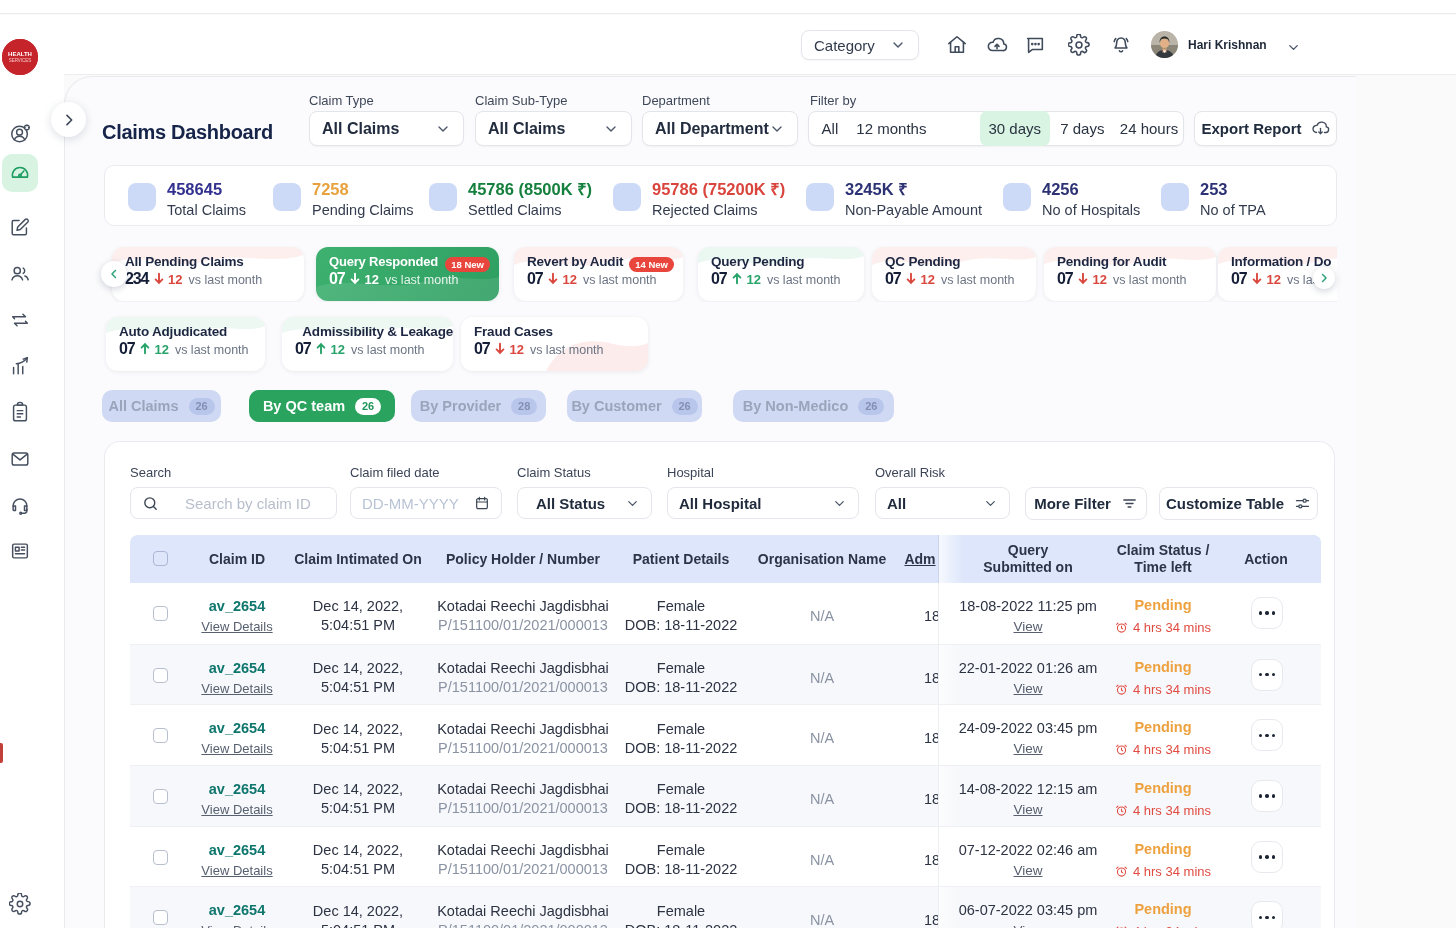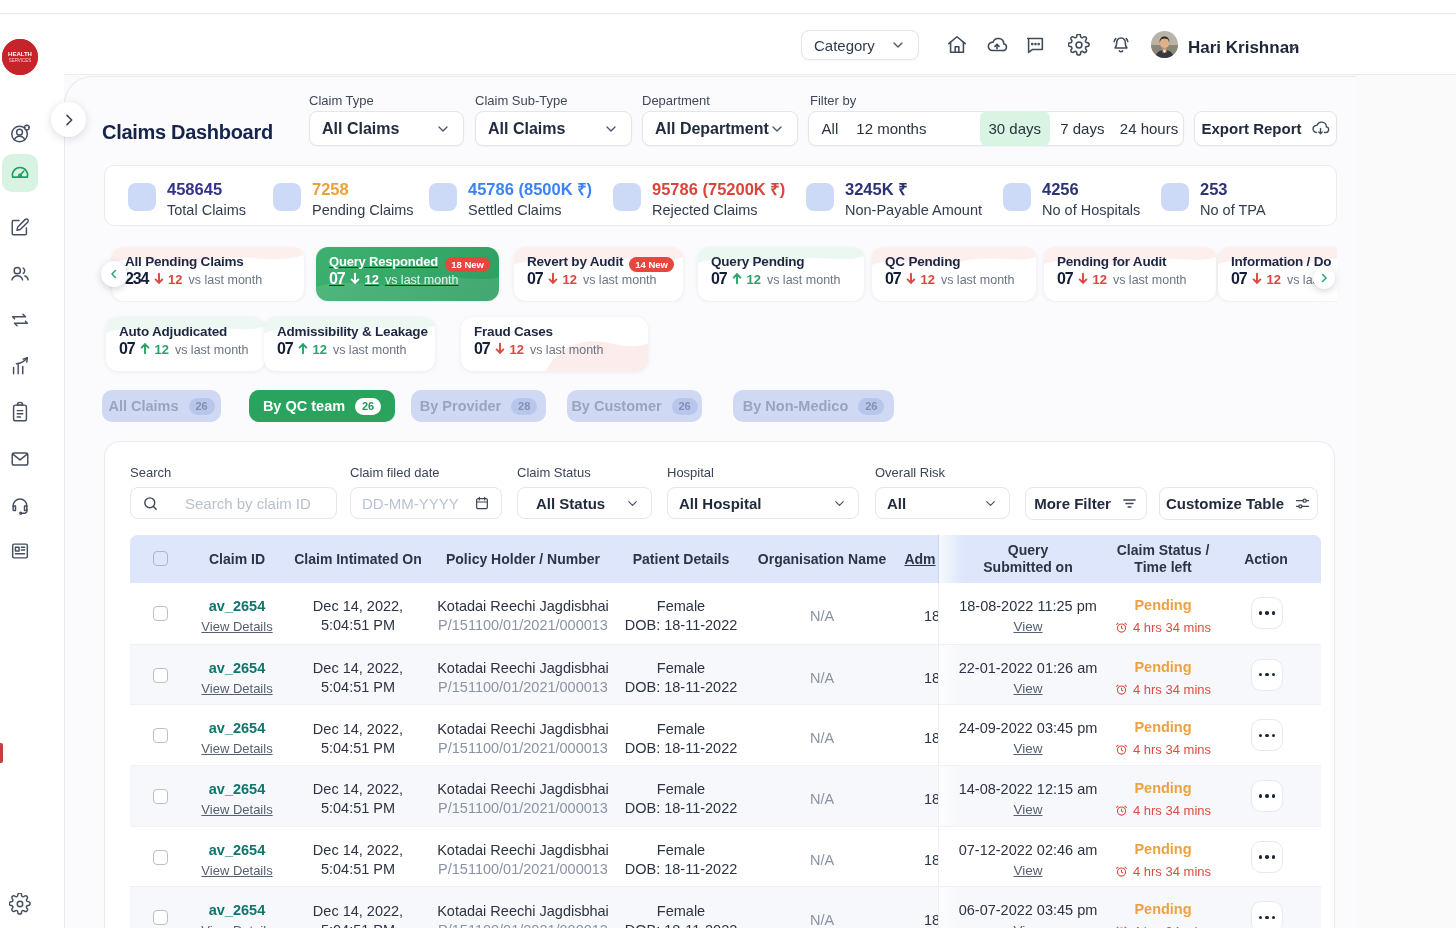--- a/index.html
+++ b/index.html
@@ -6,21 +6,21 @@
 html,body{width:1456px;height:928px;overflow:hidden;}
 body{font-family:"Liberation Sans", sans-serif;background:#fafafa;position:relative;color:#2c3343;}
 .abs{position:absolute;}
 
 #topstrip{left:0;top:0;width:1456px;height:14px;background:#fff;border-bottom:1px solid #ebebee;}
 #header{left:0;top:15px;width:1456px;height:60px;background:#fff;border-bottom:1px solid #ededf0;}
 .hicon{position:absolute;top:34px;width:22px;height:22px;}
 .hicon svg{width:22px;height:22px;}
 #catbtn{position:absolute;left:801px;top:30px;width:118px;height:30px;border:1px solid #e2e5ea;border-radius:8px;background:#fff;display:flex;align-items:center;justify-content:space-between;padding:0 12px;font-size:15px;color:#323b4c;box-shadow:0 1px 2px rgba(16,24,40,.04);}
 #avatar{position:absolute;left:1151px;top:31px;width:27px;height:27px;border-radius:50%;overflow:hidden;}
-#uname{position:absolute;left:1188px;top:38px;font-size:17px;font-weight:700;color:#1e2737;}
+#uname{position:absolute;left:1188px;top:38px;font-size:12px;font-weight:700;color:#1e2737;}
 
 #sidebar{left:0;top:15px;width:64px;height:913px;background:#fff;}
 #logo{position:absolute;left:2px;top:39px;width:36px;height:36px;border-radius:50%;background:#c5242b;display:flex;align-items:center;justify-content:center;}
 .sicon{position:absolute;left:9px;width:22px;height:22px;}
 .sicon svg{width:22px;height:22px;}
 #activetile{position:absolute;left:2px;top:154px;width:36px;height:38px;background:#d9f3e3;border-radius:10px;}
 #redbar{position:absolute;left:0;top:743px;width:3px;height:20px;background:#c2403a;border-radius:0 2px 2px 0;}
 
 #panel{left:64px;top:76px;width:1292px;height:852px;background:#fbfbfd;border-left:1px solid #eaeaee;border-top:1px solid #eaeaee;border-top-left-radius:28px;}
 #expbtn{left:51px;top:102px;width:35px;height:35px;border-radius:50%;background:#fff;box-shadow:0 2px 8px rgba(40,50,80,.16);display:flex;align-items:center;justify-content:center;}
@@ -253,21 +253,21 @@
  <div class="stat" style="left:168px;">
       <div class="ic"></div>
       <div>
         <div class="v" style="color:#e8a13c;">7258</div>
         <div class="l">Pending Claims</div>
       </div>
     </div>
  <div class="stat" style="left:324px;">
       <div class="ic"></div>
       <div>
-        <div class="v" style="color:#3b82f6;">45786 (8500K ₹)</div>
+        <div class="v" style="color:#15803d;">45786 (8500K ₹)</div>
         <div class="l">Settled Claims</div>
       </div>
     </div>
  <div class="stat" style="left:508px;">
       <div class="ic"></div>
       <div>
         <div class="v" style="color:#d9453c;">95786 (75200K ₹)</div>
         <div class="l">Rejected Claims</div>
       </div>
     </div>
@@ -304,21 +304,21 @@
         <span class="vv">234</span>
         <span class="ar">
           <svg width="12" height="13" viewBox="0 0 12 13" fill="none">
             <path d="M6 1.8V11M2.6 7.4 6 10.8l3.4-3.4" stroke="#da473e" stroke-width="1.9" stroke-linecap="round" stroke-linejoin="round"></path>
           </svg>
         </span>
         <span class="nn red">12</span>
         <span class="vs">vs last month</span>
       </div>
  </div>
- <div class="ccard" id="gcard" style="left:212px;width:183px;text-decoration:underline;">
+ <div class="ccard" id="gcard" style="left:212px;width:183px;">
   <svg class="wave" viewBox="0 0 183 54" preserveAspectRatio="none">
         <path d="M0 40 C30 28 70 46 110 34 C140 26 165 36 183 30 L183 54 L0 54 Z" fill="rgba(255,255,255,.10)"></path>
       </svg>
   <div class="t" style="font-size:13px;">Query Responded</div>
   <div class="newpill" style="right:9px;">18 New</div>
   <div class="vrow">
         <span class="vv">07</span>
         <span class="ar">
           <svg width="12" height="13" viewBox="0 0 12 13" fill="none">
             <path d="M6 1.8V11M2.6 7.4 6 10.8l3.4-3.4" stroke="#ffffff" stroke-width="1.9" stroke-linecap="round" stroke-linejoin="round"></path>
@@ -430,21 +430,21 @@
       <span class="vv">07</span>
       <span class="ar">
         <svg width="12" height="13" viewBox="0 0 12 13" fill="none">
           <path d="M6 11.2V2M2.6 5.6 6 2.2l3.4 3.4" stroke="#28a36a" stroke-width="1.9" stroke-linecap="round" stroke-linejoin="round"></path>
         </svg>
       </span>
       <span class="nn grn">12</span>
       <span class="vs">vs last month</span>
     </div>
 </div>
-<div class="ccard" style="left:264px;top:317px;width:171px;">
+<div class="ccard" style="left:282px;top:317px;width:171px;text-align:right;">
  <svg class="wave" viewBox="0 0 171 54" preserveAspectRatio="none">
       <path d="M0 16 C28 5 56 24 92 14 C124 6 148 17 171 9 L171 0 L0 0 Z" fill="rgba(61,173,120,.09)"></path>
     </svg>
  <div class="t">Admissibility &amp; Leakage</div>
  <div class="vrow">
       <span class="vv">07</span>
       <span class="ar">
         <svg width="12" height="13" viewBox="0 0 12 13" fill="none">
           <path d="M6 11.2V2M2.6 5.6 6 2.2l3.4 3.4" stroke="#28a36a" stroke-width="1.9" stroke-linecap="round" stroke-linejoin="round"></path>
         </svg>

